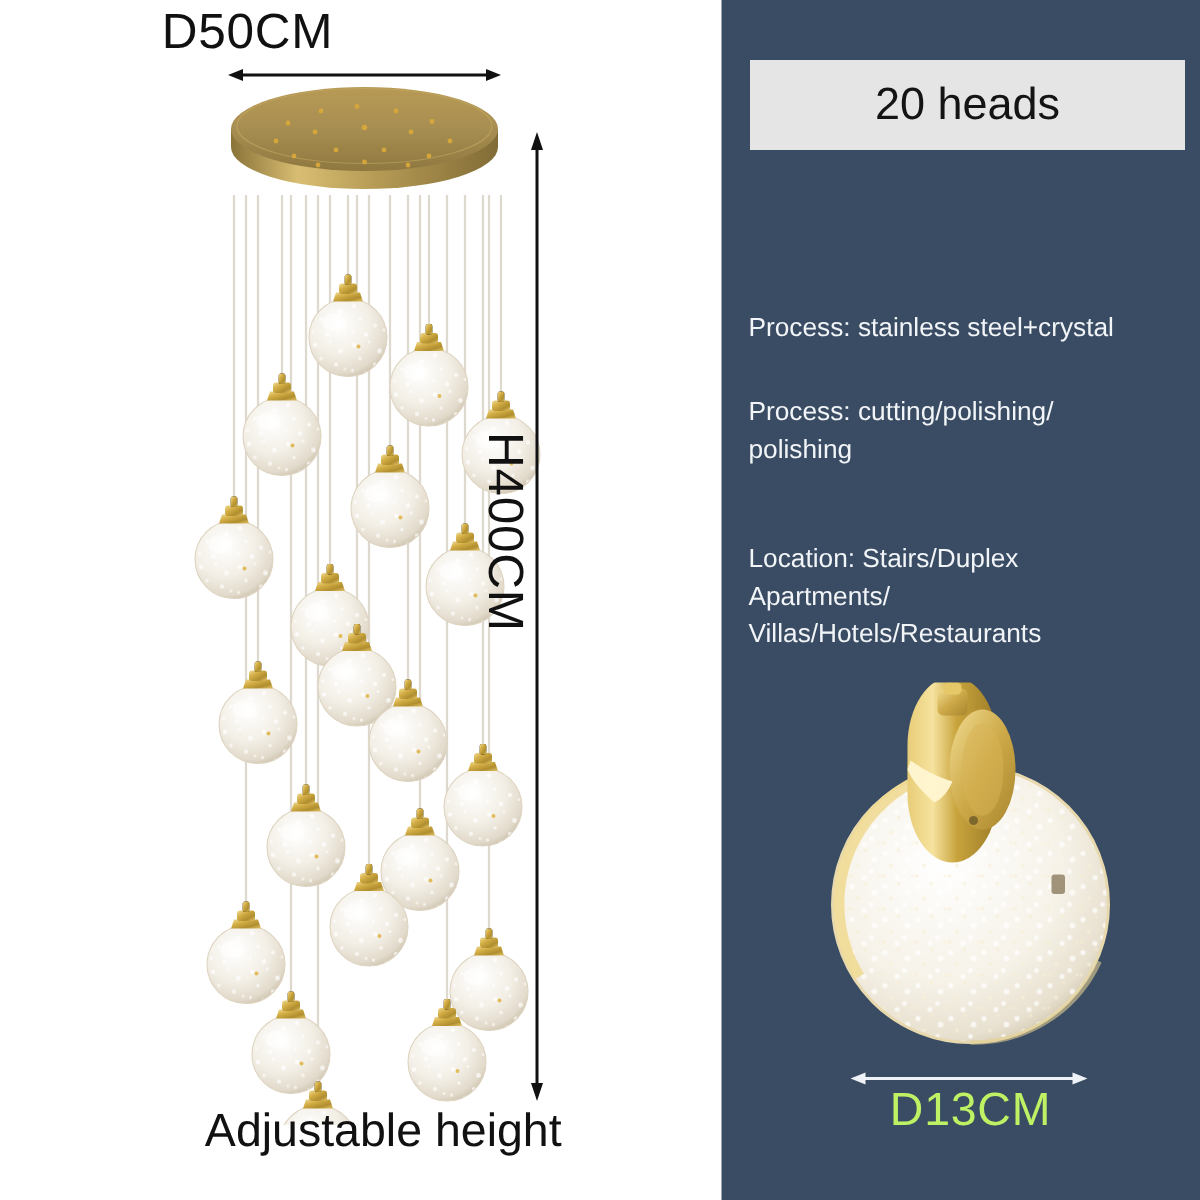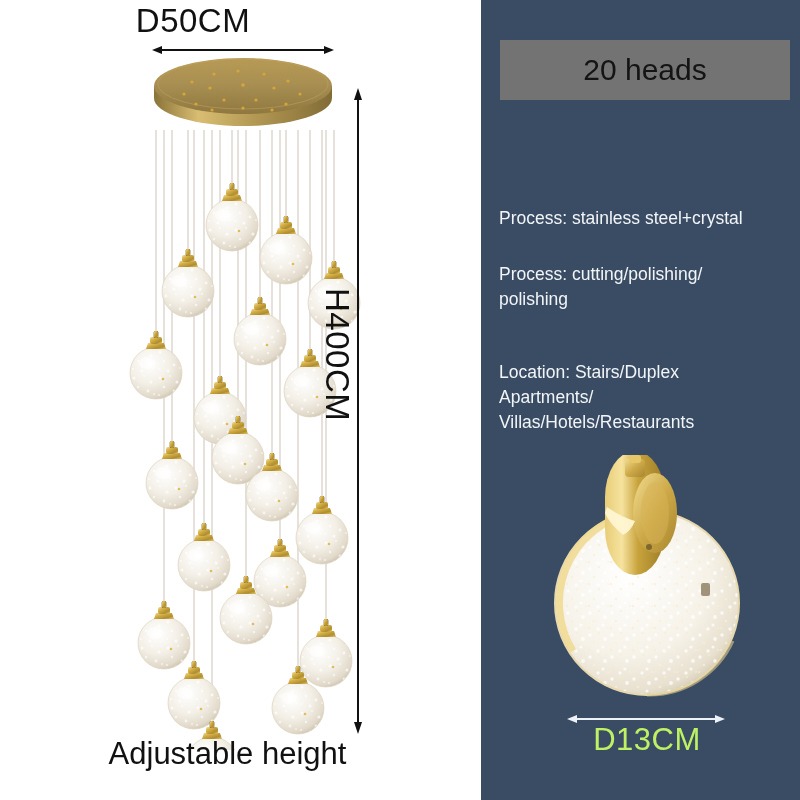--- a/index.html
+++ b/index.html
@@ -26,21 +26,20 @@
 
   
   .dim-top-label {
     position: absolute;
     left: 0; top: 2px;
     width: 330px;
     text-align: center;
     font-size: 33px;
     color: #111111;
     letter-spacing: 0.5px;
-    padding-left: 28px;
   }
   .dim-top-arrow {
     position: absolute;
     left: 152px; top: 44px;
     width: 182px; height: 12px;
   }
 
   
   .canopy {
     position: absolute;
@@ -73,34 +72,35 @@
     letter-spacing: 0.5px;
   }
 
   .caption-adjustable {
     position: absolute;
     left: 0; top: 736px;
     width: 455px;
     text-align: center;
     font-size: 31px;
     color: #111111;
+    padding-left: 28px;
   }
 
   
   #right-panel {
     position: absolute;
     left: 481px; top: 0;
     width: 319px; height: 800px;
     background: #3a4c63;
   }
   .heads-box {
     position: absolute;
     left: 19px; top: 40px;
     width: 290px; height: 60px;
-    background: #737373;
+    background: #e5e5e5;
     display: flex;
     align-items: center;
     justify-content: center;
   }
   .heads-box span {
     font-size: 30px;
     color: #141414;
   }
 
   .spec {

